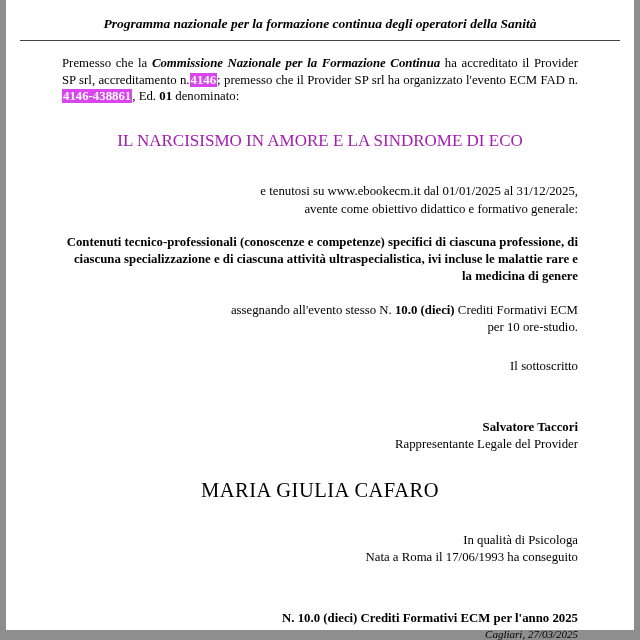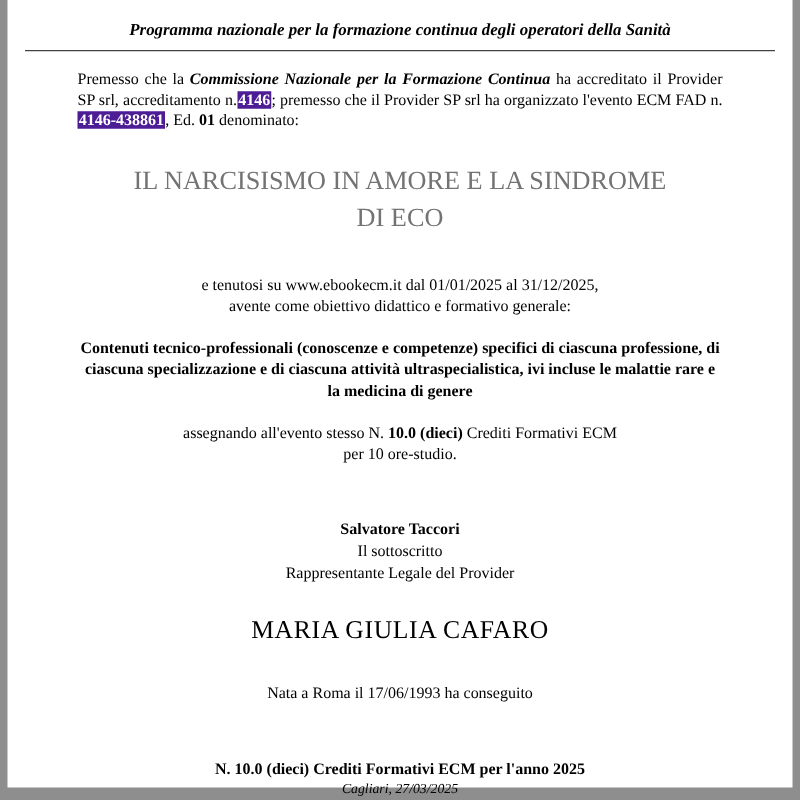--- a/index.html
+++ b/index.html
@@ -46,34 +46,34 @@
   .intro {
     font-size: 12.8px;
     line-height: 1.3;
     text-align: justify;
     margin: 0 0 4px 0;
   }
   .bi { font-weight: bold; font-style: italic; }
   .b  { font-weight: bold; margin-top: 43px; }
   .hl {
     font-weight: bold;
-    background: #4c1d95;
+    background: #d946ef;
     color: #ffffff;
     padding: 0 1px;
   }
   .event-title {
-    color: #737373;
-    font-size: 21px;
+    color: #a21caf;
+    font-size: 17px;
     line-height: 1.45;
     text-align: center;
     max-width: 450px;
     margin: 24px auto 12px;
   }
   .center-block {
-    text-align: center;
+    text-align: right;
     font-size: 12.8px;
     line-height: 1.35;
   }
   .mt-lg { margin-top: 30px; }
   .mt-md { margin-top: 22px; }
   .mt-sm { margin-top: 14px; }
   .objective {
     font-weight: bold;
     margin: 16px auto;
     max-width: 530px;
@@ -110,29 +110,30 @@
 
       <div class="center-block mt-lg">
         <span class="line">e tenutosi su www.ebookecm.it dal 01/01/2025 al 31/12/2025,</span>
         <span class="line">avente come obiettivo didattico e formativo generale:</span>
         <span class="line objective">Contenuti tecnico-professionali (conoscenze e competenze) specifici di ciascuna professione, di ciascuna specializzazione e di ciascuna attività ultraspecialistica, ivi incluse le malattie rare e la medicina di genere</span>
         <span class="line"><span>assegnando all'evento stesso N. </span><span class="b">10.0 (dieci)</span><span> Crediti Formativi ECM</span></span>
         <span class="line">per 10 ore-studio.</span>
       </div>
 
       <div class="center-block mt-md">
+        <span class="line">Il sottoscritto</span>
         <span class="line b">Salvatore Taccori</span>
-        <span class="line">Il sottoscritto</span>
         <span class="line">Rappresentante Legale del Provider</span>
       </div>
 
 
       <div class="participant-name">MARIA GIULIA CAFARO</div>
 
       <div class="center-block mt-lg">
+        <span class="line">In qualità di Psicologa</span>
         <span class="line">Nata a Roma il 17/06/1993 ha conseguito</span>
       </div>
 
       <div class="center-block mt-sm">
         <span class="line b">N. 10.0 (dieci) Crediti Formativi ECM per l'anno 2025</span>
         <span class="line place-date">Cagliari, 27/03/2025</span>
       </div>
 
     </div>
   </div>

